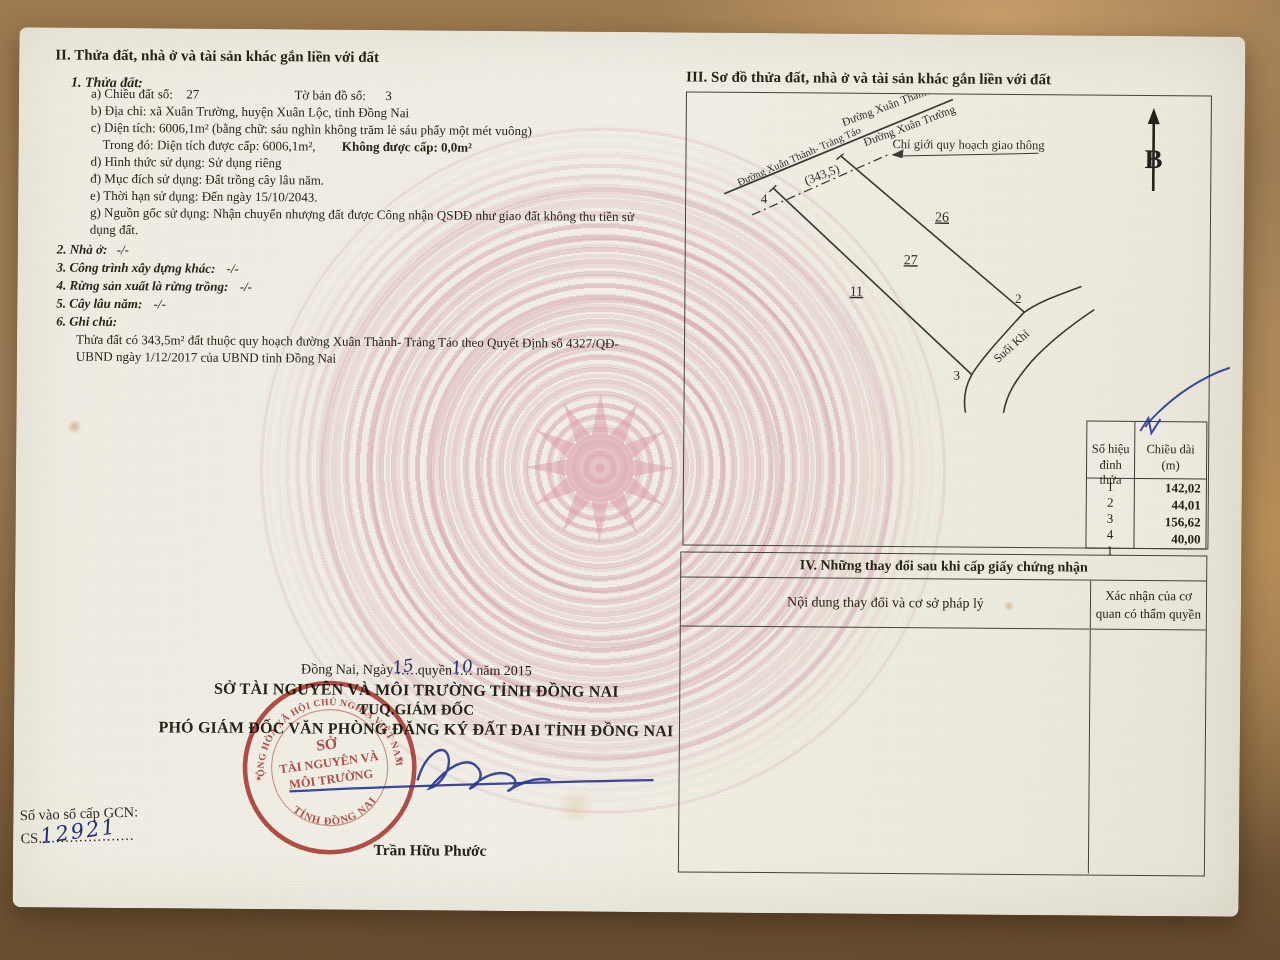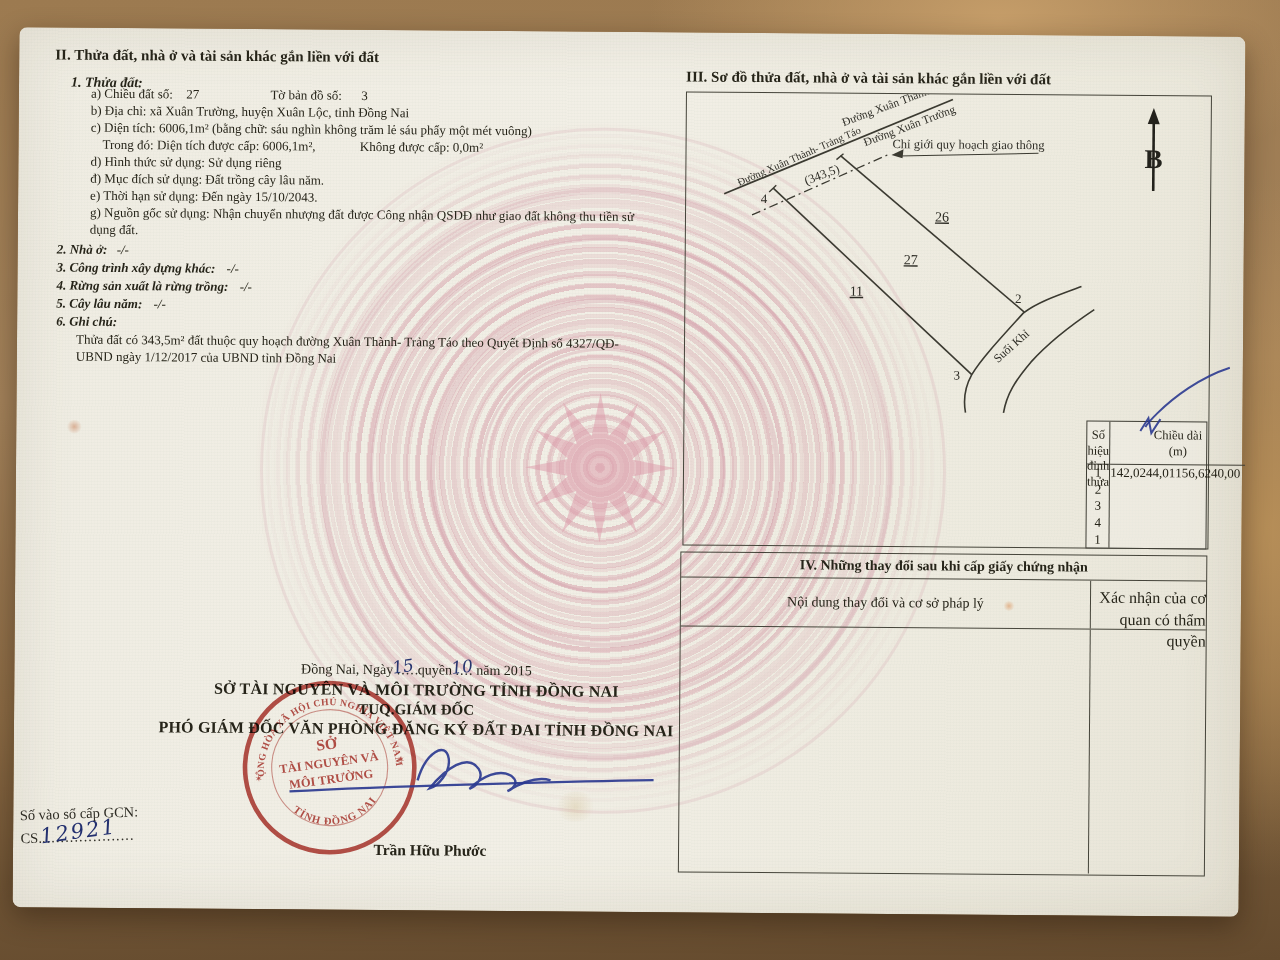--- a/index.html
+++ b/index.html
@@ -40,29 +40,29 @@
   .bi{font-weight:bold;font-style:italic;}
   .doc{font-size:13px;}
   .wrap{white-space:normal;}
   
   .sec3-title{left:667px;top:36px;font-size:15px;font-weight:bold;}
   .dbox{position:absolute;left:667px;top:59px;width:524px;height:452px;border:1.5px solid #45443a;}
   .dsvg{position:absolute;left:0;top:0;}
   .vtbl{position:absolute;left:402px;top:325px;width:119px;height:126px;border:1.5px solid #3e3d34;display:flex;font-size:12.5px;background:rgba(244,242,235,.35);}
   .vtbl .c1{width:47px;border-right:1.5px solid #3e3d34;display:flex;flex-direction:column;}
   .vtbl .c2{flex:1;display:flex;flex-direction:column;}
-  .vtbl .hd{height:36px;border-bottom:1.5px solid #3e3d34;text-align:center;line-height:1.25;padding-top:6px;}
+  .vtbl .hd{height:36px;border-bottom:1.5px solid #3e3d34;text-align:center;line-height:1.25;padding-top:20px;}
   .vtbl .ids{flex:1;display:flex;flex-direction:column;justify-content:space-around;text-align:center;font-size:13px;}
-  .vtbl .lens{flex:1;display:flex;flex-direction:row;justify-content:space-evenly;text-align:right;padding-right:5px;font-size:13px;}
+  .vtbl .lens{flex:1;display:flex;flex-direction:column;justify-content:space-evenly;text-align:right;padding-right:5px;font-size:13px;font-weight:bold;}
   
   .sec4{position:absolute;left:665px;top:519px;width:525px;height:319px;border:1.5px solid #45443a;font-size:14px;}
   .sec4 .tt{height:24px;border-bottom:1.3px solid #45443a;text-align:center;font-weight:bold;line-height:24px;font-size:14px;}
   .sec4 .cols{display:flex;height:48px;border-bottom:1.3px solid #45443a;}
   .sec4 .cl{width:409px;border-right:1.3px solid #45443a;display:flex;align-items:center;justify-content:center;}
-  .sec4 .cr{flex:1;text-align:right;font-size:16px;line-height:1.35;padding-top:6px;}
+  .sec4 .cr{flex:1;text-align:center;font-size:13px;line-height:1.35;padding-top:6px;}
   .sec4 .body{display:flex;height:244px;}
   .sec4 .bl{width:409px;border-right:1.3px solid #45443a;}
   
   .sig{position:absolute;left:82px;top:628px;width:640px;text-align:center;}
   .sig .date{font-size:14px;}
   .sig .org{font-size:16px;font-weight:bold;margin-top:3px;letter-spacing:.2px;}
   .sig .t1{font-size:15px;font-weight:bold;margin-top:2px;}
   .sig .t2{font-size:16px;font-weight:bold;margin-top:2px;letter-spacing:.2px;}
   .dots{letter-spacing:1px;color:#33312a;}
   .hw{display:inline-block;font-family:"DejaVu Serif",serif;font-style:italic;color:#27356f;}
@@ -95,28 +95,28 @@
       <div class="stain" style="left:988px;top:566px;width:12px;height:10px;background:radial-gradient(circle,rgba(215,120,50,.45),rgba(215,120,50,0) 70%);"></div>
 
     </div>
 
     <div class="t sec2-title">II. Thửa đất, nhà ở và tài sản khác gắn liền với đất</div>
     <div class="t bi doc" style="left:52px;top:47px;font-size:14px;">1. Thửa đất:</div>
 
     <div class="t doc" style="left:72px;top:58px;">
       <span>a) Chiều đất số:</span>
       <span style="margin-left:10px;">27</span>
-      <span style="margin-left:68px;">Tờ bản đồ số:</span>
+      <span style="margin-left:92px;">Tờ bản đồ số:</span>
       <span style="margin-left:16px;">3</span>
     </div>
     <div class="t doc" style="left:72px;top:75px;">b) Địa chỉ: xã Xuân Trường, huyện Xuân Lộc, tỉnh Đồng Nai</div>
     <div class="t doc" style="left:72px;top:92px;">c) Diện tích: 6006,1m² (bằng chữ: sáu nghìn không trăm lẻ sáu phẩy một mét vuông)</div>
     <div class="t doc" style="left:84px;top:109px;">
       <span>Trong đó: Diện tích được cấp: 6006,1m²,</span>
-      <span style="margin-left:41px;">Không được cấp: 0,0m²</span>
+      <span style="margin-left:23px;font-weight:bold;">Không được cấp: 0,0m²</span>
     </div>
     <div class="t doc" style="left:72px;top:126px;">d) Hình thức sử dụng: Sử dụng riêng</div>
     <div class="t doc" style="left:72px;top:143px;">đ) Mục đích sử dụng: Đất trồng cây lâu năm.</div>
     <div class="t doc" style="left:72px;top:160px;">e) Thời hạn sử dụng: Đến ngày 15/10/2043.</div>
     <div class="t doc wrap" style="left:72px;top:177px;width:572px;line-height:1.28;">g) Nguồn gốc sử dụng: Nhận chuyển nhượng đất được Công nhận QSDĐ như giao đất không thu tiền sử dụng đất.</div>
 
     <div class="t doc" style="left:39px;top:214px;">
       <span class="bi">2. Nhà ở:</span>
       <span style="margin-left:6px;font-style:italic;">-/-</span>
     </div>

